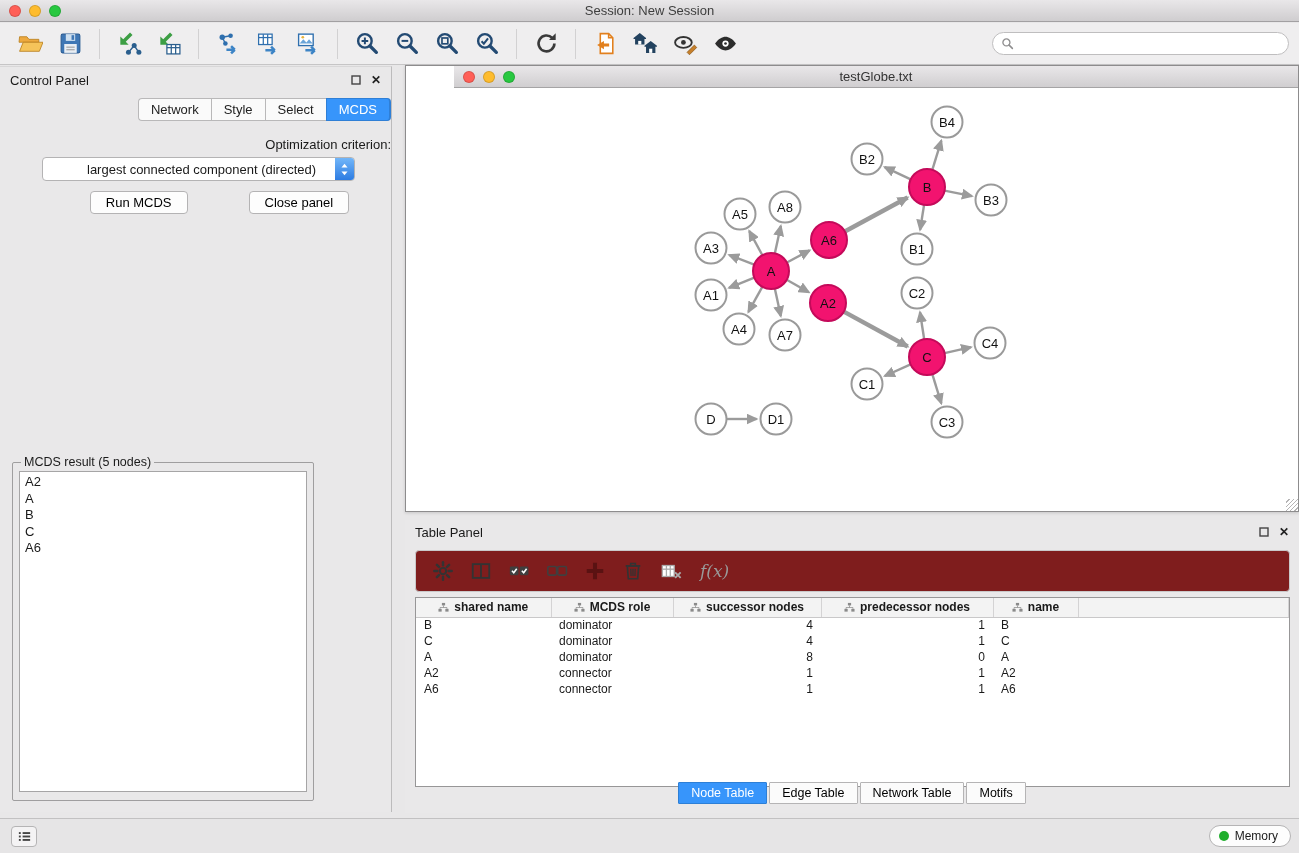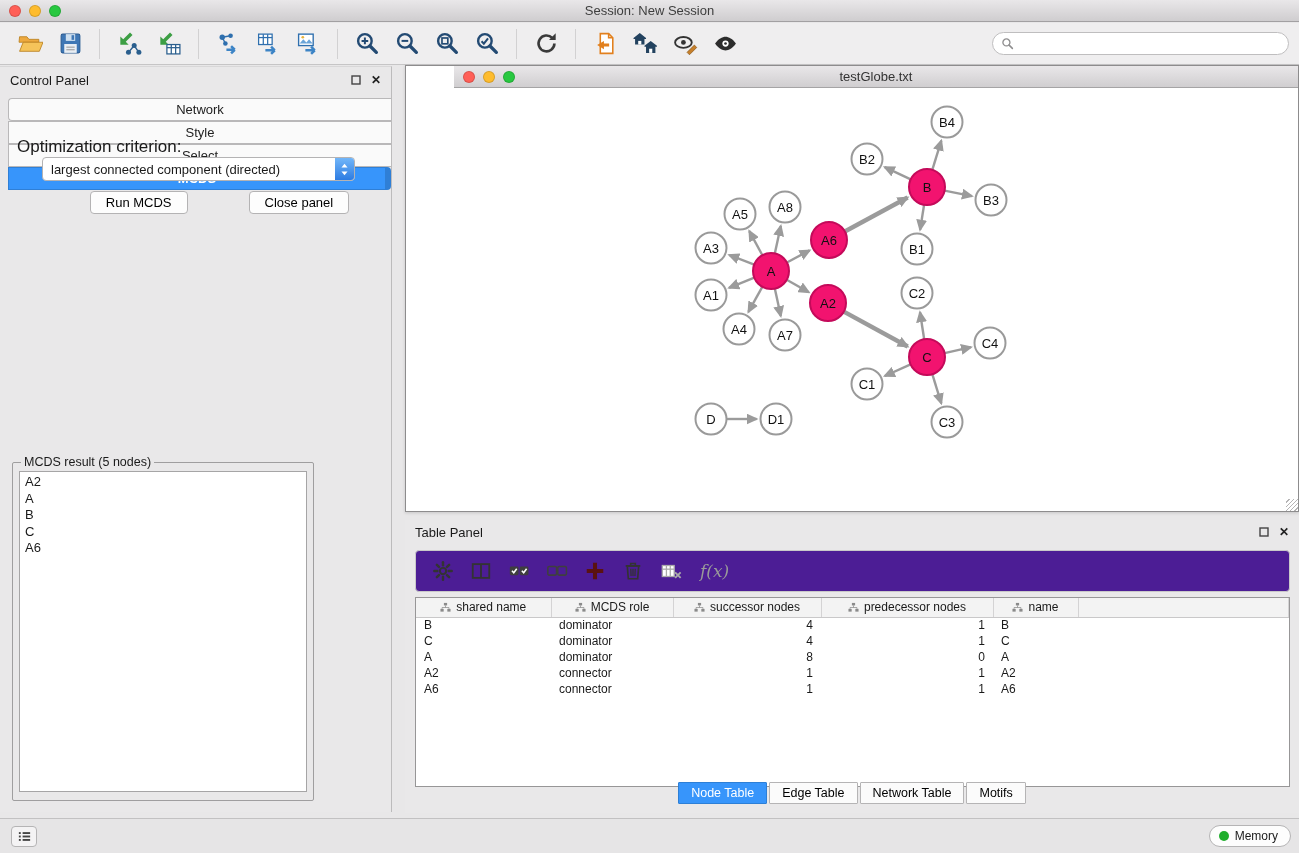--- a/index.html
+++ b/index.html
@@ -25,30 +25,30 @@
   .searchbox { position:absolute; right:10px; top:9px; width:297px; height:23px; background:#fff;
     border:1px solid #bfbebf; border-radius:12px; display:flex; align-items:center; padding:0 8px; }
   .searchbox svg { width:13px; height:13px; flex:0 0 auto; }
   .searchbox input { border:none; outline:none; background:transparent; flex:1; font-size:13px; margin-left:5px; font-family:"Liberation Sans",sans-serif; }
   
   .control-panel { position:absolute; top:66px; left:0; width:392px; height:746px;
     background:#e9e8e9; border-right:1px solid #bcbbbc; border-top:1px solid #d8d7d8; }
   .panel-header { height:26px; display:flex; align-items:center; padding:0 10px; font-size:13px; }
   .panel-btns { margin-left:auto; display:flex; align-items:center; gap:10px; color:#444; }
   .panel-btns .pbtn { cursor:pointer; display:flex; align-items:center; }
-  .cp-tabs { position:absolute; top:31px; left:8px; right:0; display:flex; justify-content:flex-end;flex-direction:column; }
+  .cp-tabs { position:absolute; top:31px; left:8px; right:0; display:flex; justify-content:flex-end; }
   .cp-tab { font-family:"Liberation Sans",sans-serif; font-size:13px; padding:3px 12px; background:#fafafa;
     border:1px solid #b9b8b9; border-right:none; cursor:pointer; color:#222; }
   .cp-tab:first-child { border-radius:4px 0 0 4px; }
-  .cp-tab:last-child { border-right:6px solid #4c1d95; border-radius:0 4px 4px 0;font-weight:bold; }
+  .cp-tab:last-child { border-right:2px solid #4c1d95; border-radius:0 4px 4px 0; }
   .cp-tab.selected { background:#3795fb; color:#fff; border-color:#2f7fd6; }
-  .cp-opt-label { position:absolute; top:70px; left:17px; right:0; text-align:left; font-size:17px; }
+  .cp-opt-label { position:absolute; top:70px; left:17px; right:0; text-align:right; font-size:13px; }
   .dropdown { position:absolute; top:90px; left:42px; width:313px; height:24px; background:#fff;
     border:1px solid #b4b3b4; border-radius:4px; display:flex; align-items:center; cursor:pointer; }
-  .dropdown .dd-text { flex:1; padding:0 8px; font-size:13px; white-space:nowrap; overflow:hidden; }
+  .dropdown .dd-text { flex:1; padding:0 8px; font-size:13px; white-space:nowrap; overflow:hidden;margin-left:36px; }
   .stepper { width:19px; height:22px; border-radius:0 3px 3px 0; background:linear-gradient(#72b6f9,#2d7ce2);
     display:flex; align-items:center; justify-content:center; }
   .stepper svg { width:9px; height:15px; }
   .cp-buttons { position:absolute; top:124px; left:0; right:0; display:flex; justify-content:center; gap:13px; }
   .cp-buttons button { font-family:"Liberation Sans",sans-serif; font-size:13px; padding:3px 15px; background:#fdfdfd;
     border:1px solid #b4b3b4; border-radius:4px; cursor:pointer; height:23px;margin-left:48px; }
   .result-box { position:absolute; top:388px; left:12px; width:302px; height:346px;
     border:1px solid #9f9e9f; border-radius:2px; padding:2px 6px 8px 6px; background:transparent; }
   .result-box legend { font-size:12.5px; padding:0 3px; margin-left:2px; }
   .result-list { background:#fff; border:1px solid #a6a5a6; width:100%; height:100%; padding:2px 5px;
@@ -58,31 +58,31 @@
     background:#fff; border:1px solid #8d8c8d; box-shadow:0 1px 3px rgba(0,0,0,.15);padding-left:48px; }
   .nw-titlebar { position:relative; height:22px; background:linear-gradient(#e9e7e9,#d0ced0); border-bottom:1px solid #a5a4a5; }
   .nw-titlebar .traffic { top:5px; }
   .nw-title { text-align:center; line-height:21px; font-size:13px; color:#333; }
   .nw-canvas { position:absolute; top:23px; left:0; right:0; bottom:0; background:#fff; overflow:hidden; }
   .grip { position:absolute; right:0; bottom:0; width:12px; height:12px;
     background:repeating-linear-gradient(135deg, transparent 0 2px, #b5b4b5 2px 3px); cursor:nwse-resize; }
   
   .table-panel { position:absolute; left:405px; top:520px; width:894px; height:293px; background:#e9e8e9; }
   .tp-header { height:24px; display:flex; align-items:center; padding:0 10px; font-size:13px; }
-  .tp-toolbar { position:absolute; top:30px; left:10px; right:9px; height:42px; background:#4c1d95;
+  .tp-toolbar { position:absolute; top:30px; left:10px; right:9px; height:42px; background:#7f1d1d;
     border:1px solid #c9c8c9; border-radius:4px; display:flex; align-items:center; padding:0 8px; }
   .tp-toolbar .tbtn { width:30px; height:30px; margin:0 4px; }
   .tp-toolbar .tbtn svg { width:22px; height:22px; }
   .fx { font-family:"DejaVu Serif", serif; font-style:italic; color:#9a9a9a; font-size:17px; margin-left:10px; cursor:pointer; }
   .node-table-wrap { position:absolute; top:77px; left:10px; right:9px; height:190px; background:#fff;
     border:1px solid #979697; overflow:hidden; }
   table.node-table { border-collapse:collapse; width:100%; table-layout:fixed; }
   table.node-table th { height:19px; background:#f3f3f3; border-bottom:1px solid #c9c8c9; border-right:1px solid #d4d3d4;
     font-weight:normal; font-size:12px; text-align:center; overflow:hidden; white-space:nowrap; cursor:pointer; }
-  table.node-table th .th-inner { display:flex; align-items:center; justify-content:center; gap:5px; }
+  table.node-table th .th-inner { display:flex; align-items:center; justify-content:center; gap:5px;font-weight:bold; }
   table.node-table td { height:16px; font-size:12px; padding:0 8px; white-space:nowrap; overflow:hidden; cursor:default; }
   td.al { text-align:left; } td.ar { text-align:right; }
   .tp-tabs { position:absolute; bottom:9px; left:0; right:0; display:flex; justify-content:center; gap:2px; }
   .tp-tab { font-family:"Liberation Sans",sans-serif; font-size:12.5px; padding:3px 12px; background:#fbfbfb;
     border:1px solid #b5b4b5; border-radius:1px; cursor:pointer; }
   .tp-tab.selected { background:#3795fb; border-color:#2d7fd6; color:#fff; }
   
   .statusbar { position:absolute; left:0; right:0; bottom:0; height:35px; background:#e6e5e6; border-top:1px solid #c2c1c2; }
   .list-btn { position:absolute; left:11px; top:7px; width:26px; height:21px; background:#f4f3f4;
     border:1px solid #b5b4b5; border-radius:4px; display:flex; align-items:center; justify-content:center; cursor:pointer; }

